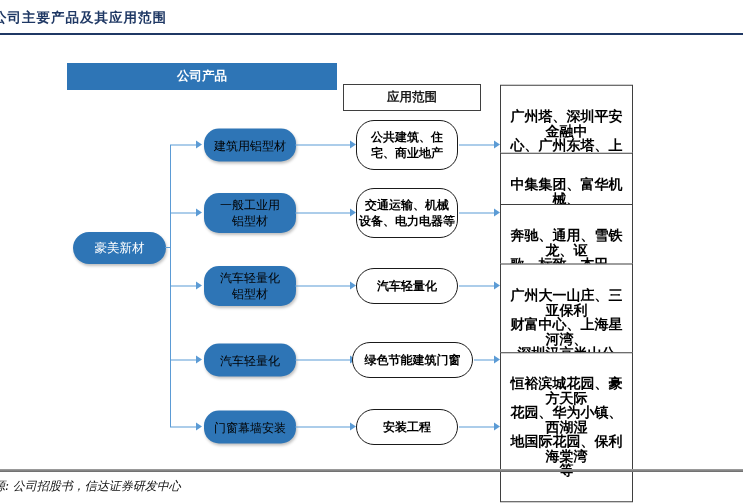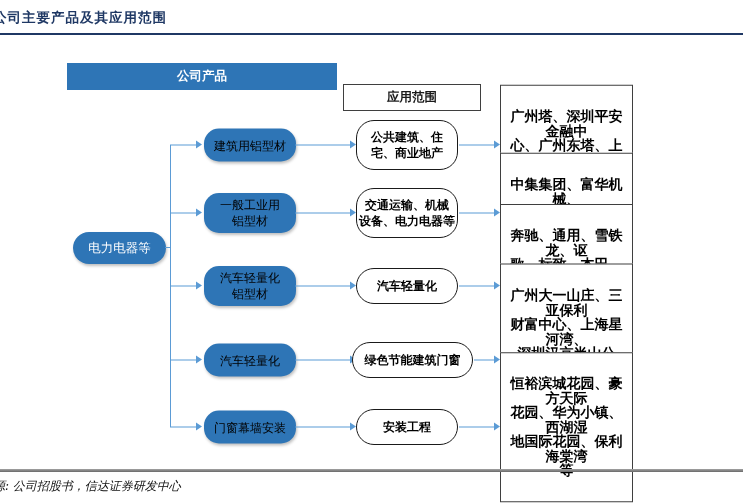--- a/index.html
+++ b/index.html
@@ -90,21 +90,21 @@
 <body>
 
 <div class="page">
 
   <div class="title">公司主要产品及其应用范围</div>
   <div class="title-rule"></div>
 
   <div class="hdr hdr-blue">公司产品</div>
   <div class="hdr hdr-app">应用范围</div>
 
-  <div class="root">电力电器等</div>
+  <div class="root">豪美新材</div>
   <div class="root-link"></div>
   <div class="trunk"></div>
 
   <div class="row r1">
     <div class="arrow a1"></div>
     <div class="node product">建筑用铝型材</div>
     <div class="arrow a2"></div>
     <div class="node app">公共建筑、住
 宅、商业地产</div>
     <div class="arrow a3"></div>

